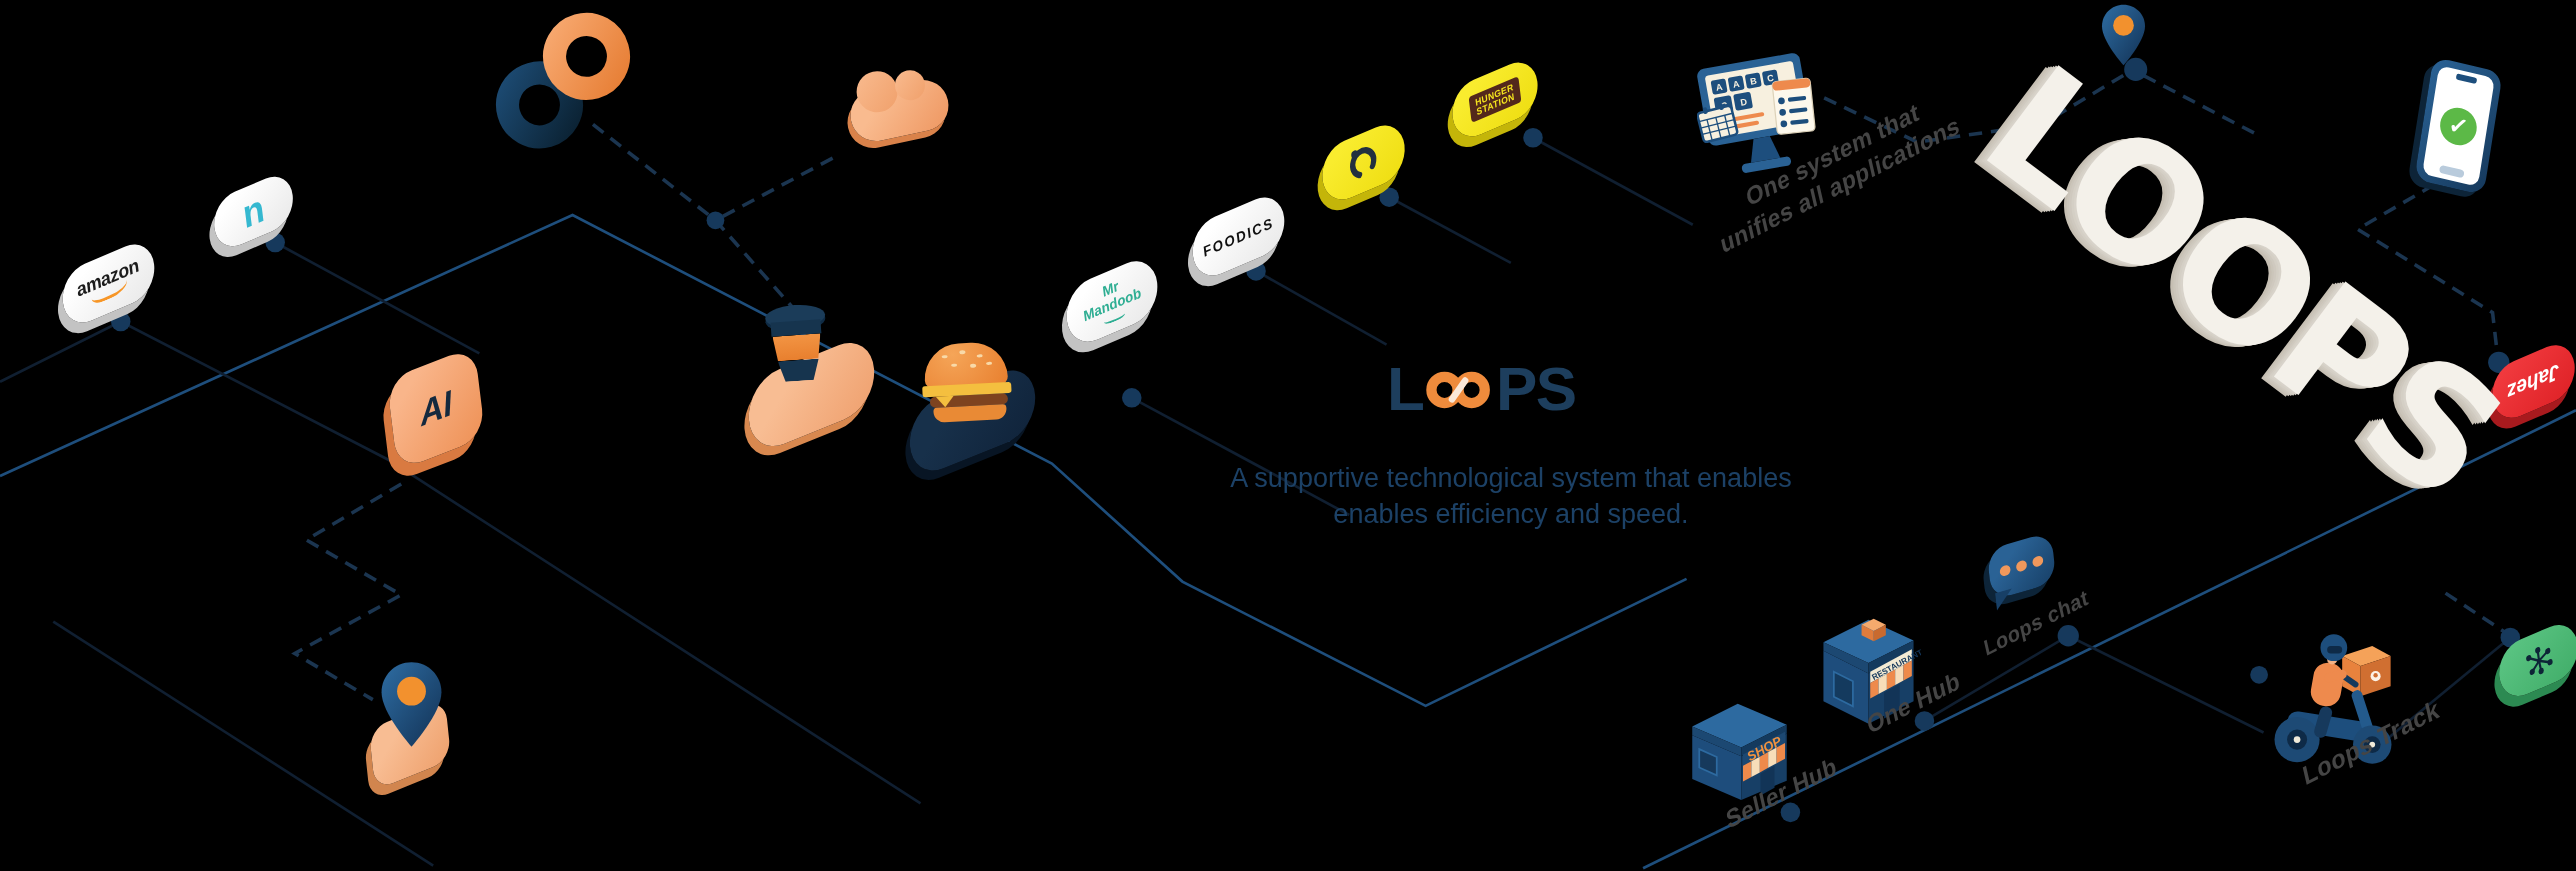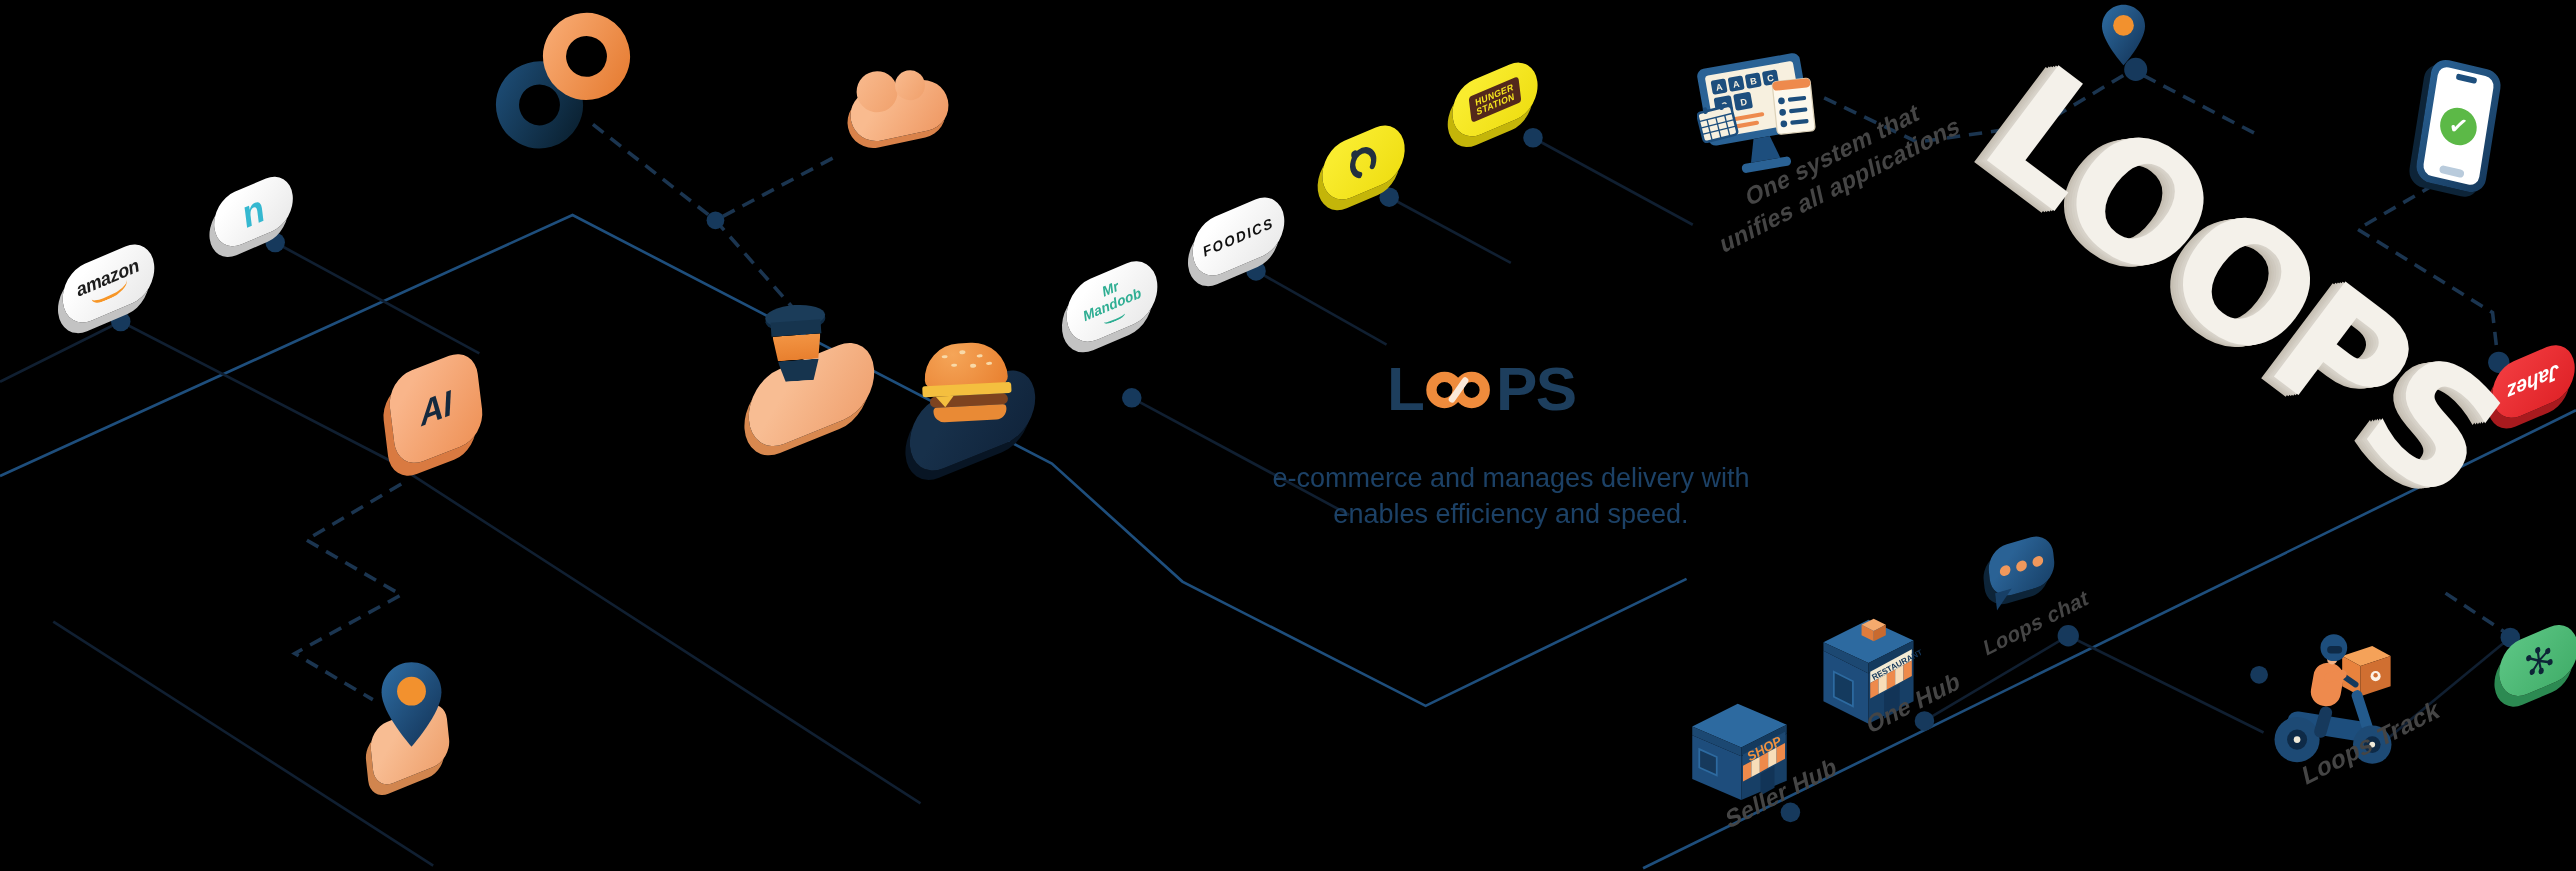--- a/index.html
+++ b/index.html
@@ -416,21 +416,21 @@
     <span class="wm-l">L</span>
     <svg width="73" height="44" viewBox="0 0 78 46">
       <circle cx="23" cy="24" r="14" fill="none" stroke="#ef8b3c" stroke-width="11"></circle>
       <circle cx="52" cy="24" r="14" fill="none" stroke="#ef8b3c" stroke-width="11"></circle>
       <line x1="31" y1="34" x2="45" y2="14" stroke="#fbe8d8" stroke-width="7" stroke-linecap="round"></line>
     </svg>
     <span class="wm-ps">PS</span>
   </div>
 
   <div class="tagline">
-    <div>e-commerce and manages delivery with</div>
+    <div>A supportive technological system that enables</div>
     <div>enables efficiency and speed.</div>
   </div>
 
   <div class="iso-caption" style="left:1703px;top:140px;width:266px;font-size:24px;line-height:30px">
     <div>One system that</div>
     <div>unifies all applications</div>
   </div>
   <div class="iso-caption" style="left:1978px;top:611px;font-size:21px">Loops chat</div>
   <div class="iso-caption" style="left:1862px;top:689px;font-size:24px">One Hub</div>
   <div class="iso-caption" style="left:1720px;top:779px;font-size:24px">Seller Hub</div>

